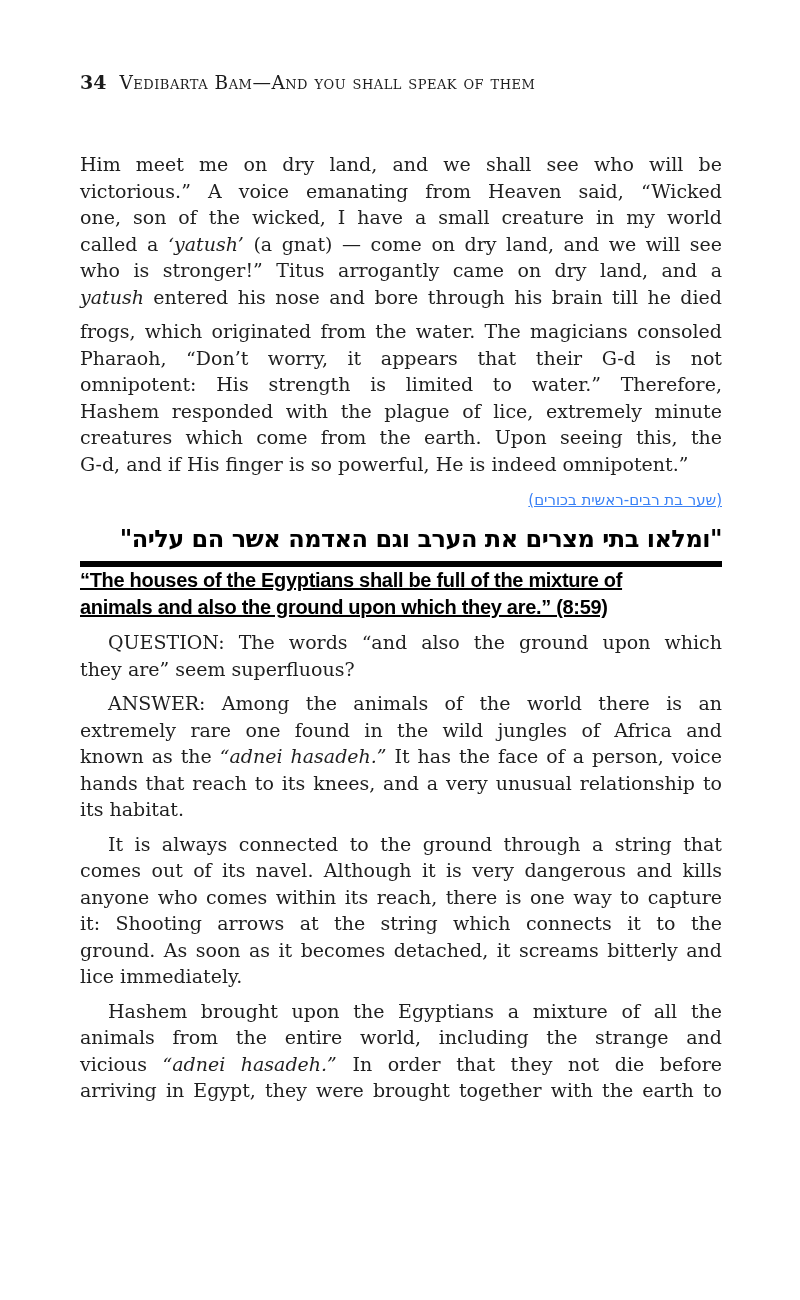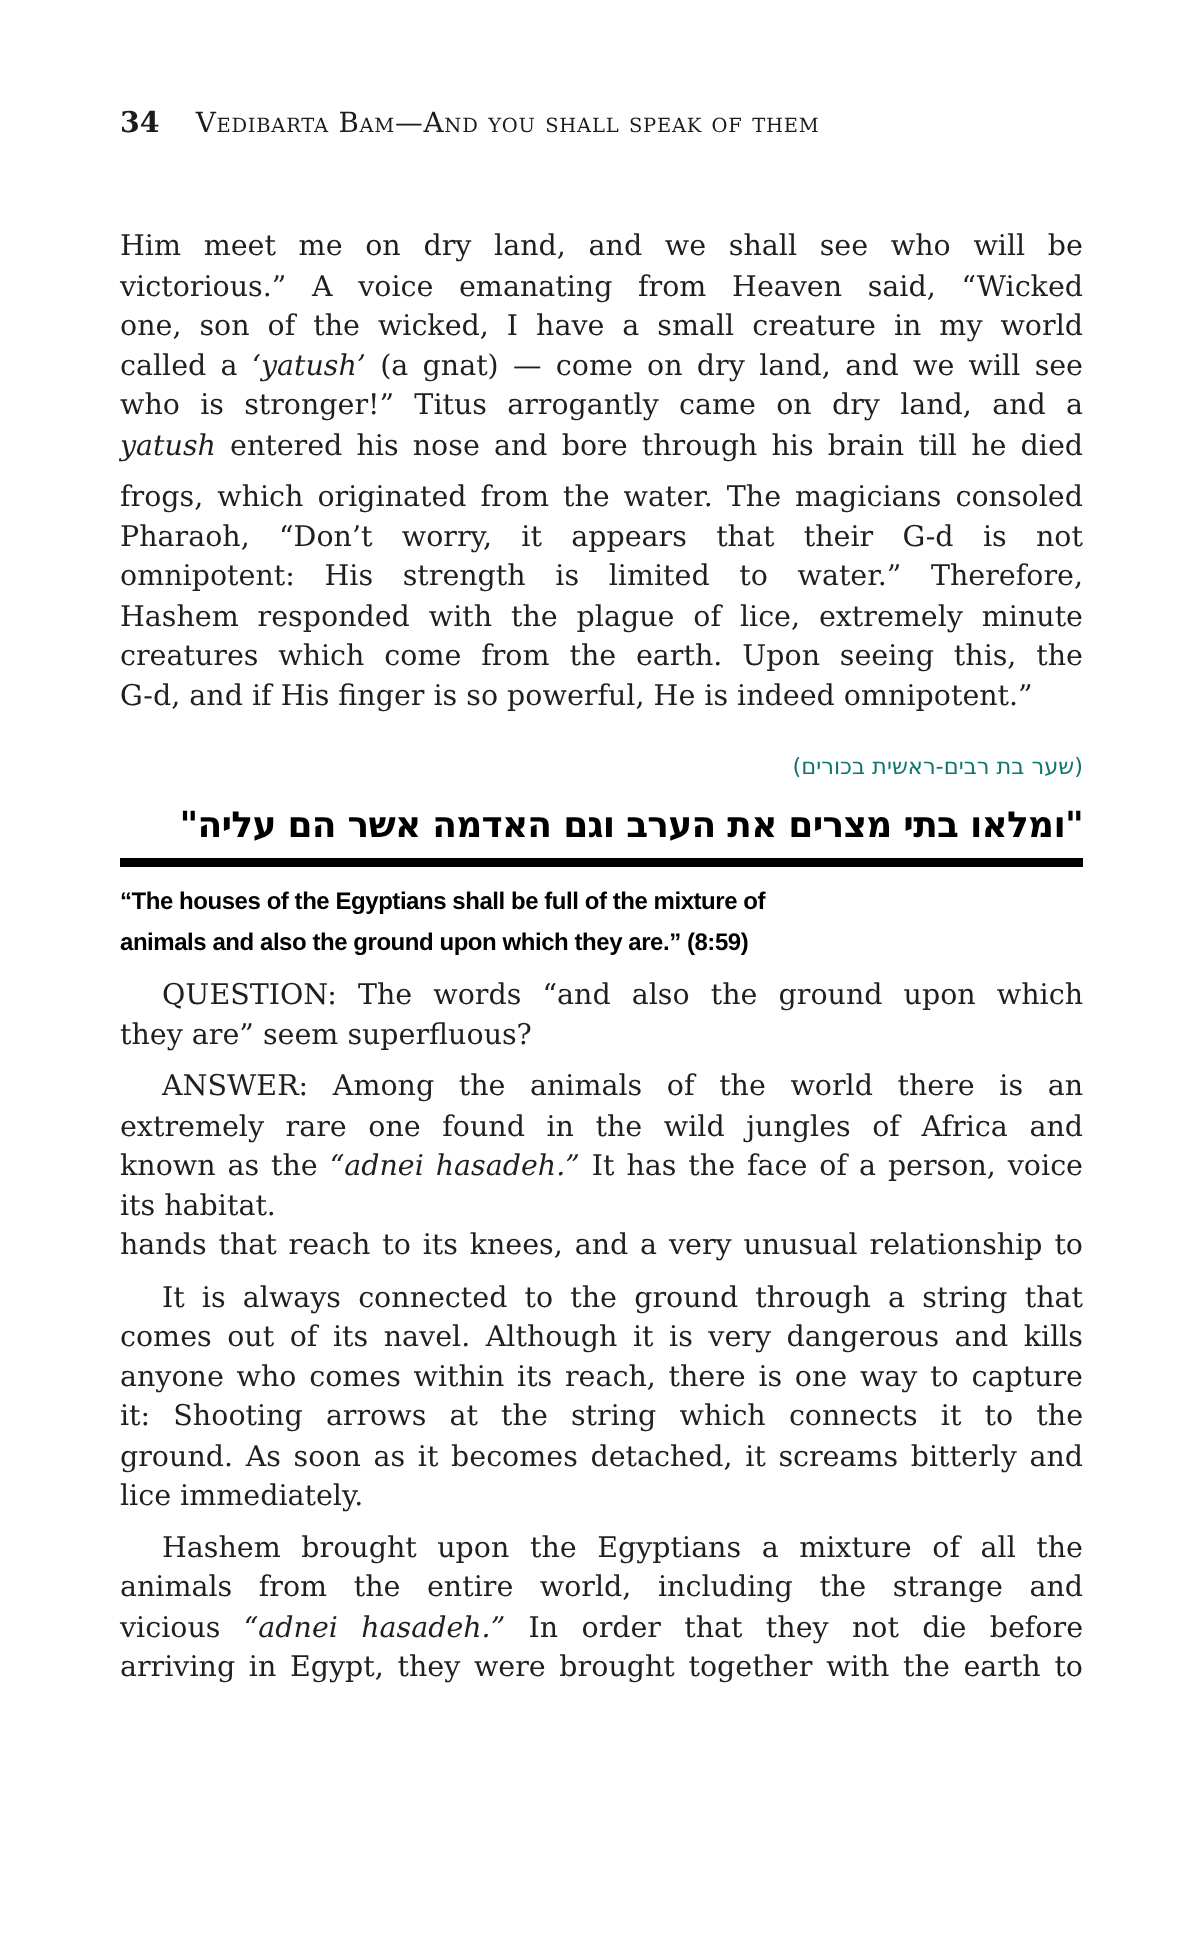--- a/index.html
+++ b/index.html
@@ -10,21 +10,21 @@
   }
   .page {
     position: relative;
     width: 800px; height: 1300px;
     background: #ffffff;
     color: #1f1f1f;
   }
   .running-header {
     display: flex;
     align-items: baseline;
-    gap: 24px;
+    gap: 13px;
     margin: 70px 78px 0 80px;
     font-family: "DejaVu Serif", serif;
     line-height: 24px;
     color: #1c1c1c;
   }
   .pagenum { font-weight: bold; font-size: 19px; }
   .booktitle {
     font-variant: small-caps;
     font-size: 18.5px;
     letter-spacing: 0.5px;
@@ -40,53 +40,55 @@
   #intro-paras .para:first-child { margin-top: 16px; }
   .line {
     line-height: 26.5px;
     text-align: justify;
     text-align-last: justify;
   }
   .line.last { text-align-last: left; }
   .line.indent { text-indent: 28px; }
   .it { font-style: italic; }
   .citation {
-    margin-top: 24px;
+    margin-top: 13px;
     direction: rtl;
     text-align: right;
     font-family: "DejaVu Sans", sans-serif;
     font-size: 15px;
     line-height: 20px;
-    color: #0f766e;
+    color: #3b82f6;
+    text-decoration: underline;
   }
   .heb-heading {
     margin-top: 13px;
     direction: rtl;
     text-align: right;
     font-family: "DejaVu Sans", sans-serif;
     font-weight: bold;
     font-size: 24px;
     line-height: 32px;
     letter-spacing: -0.5px;
     color: #000000;
   }
   .rule {
     margin-top: 6px;
     width: 642px;
     height: 6px;
     background: #000000;
   }
   .eng-heading {
-    margin-top: 10px;
+    margin-top: 0;
     font-family: "Liberation Sans", sans-serif;
     font-weight: bold;
-    font-size: 16px;
+    font-size: 20px;
     line-height: 27px;
     letter-spacing: -0.3px;
     color: #000000;
+    text-decoration: underline;
   }
 </style>
 </head>
 <body>
 
 <div class="page">
 
   <div class="running-header">
     <span class="pagenum">34</span>
     <span class="booktitle">Vedibarta Bam—And you shall speak of them</span>
@@ -126,22 +128,22 @@
 
     <div id="qa-paras">
         <div class="para">
           <div class="line indent"><span>QUESTION: The words “and also the ground upon which</span></div>
           <div class="line last"><span>they are” seem superfluous?</span></div>
         </div>
         <div class="para">
           <div class="line indent"><span>ANSWER: Among the animals of the world there is an</span></div>
           <div class="line"><span>extremely rare one found in the wild jungles of Africa and</span></div>
           <div class="line"><span>known as the </span><span class="it">“adnei hasadeh.”</span><span> It has the face of a person, voice</span></div>
+          <div class="line"><span>hands that reach to its knees, and a very unusual relationship to</span></div>
           <div class="line last"><span>its habitat.</span></div>
-          <div class="line"><span>hands that reach to its knees, and a very unusual relationship to</span></div>
         </div>
         <div class="para">
           <div class="line indent"><span>It is always connected to the ground through a string that</span></div>
           <div class="line"><span>comes out of its navel. Although it is very dangerous and kills</span></div>
           <div class="line"><span>anyone who comes within its reach, there is one way to capture</span></div>
           <div class="line"><span>it: Shooting arrows at the string which connects it to the</span></div>
           <div class="line"><span>ground. As soon as it becomes detached, it screams bitterly and</span></div>
           <div class="line last"><span>lice immediately.</span></div>
         </div>
         <div class="para">

